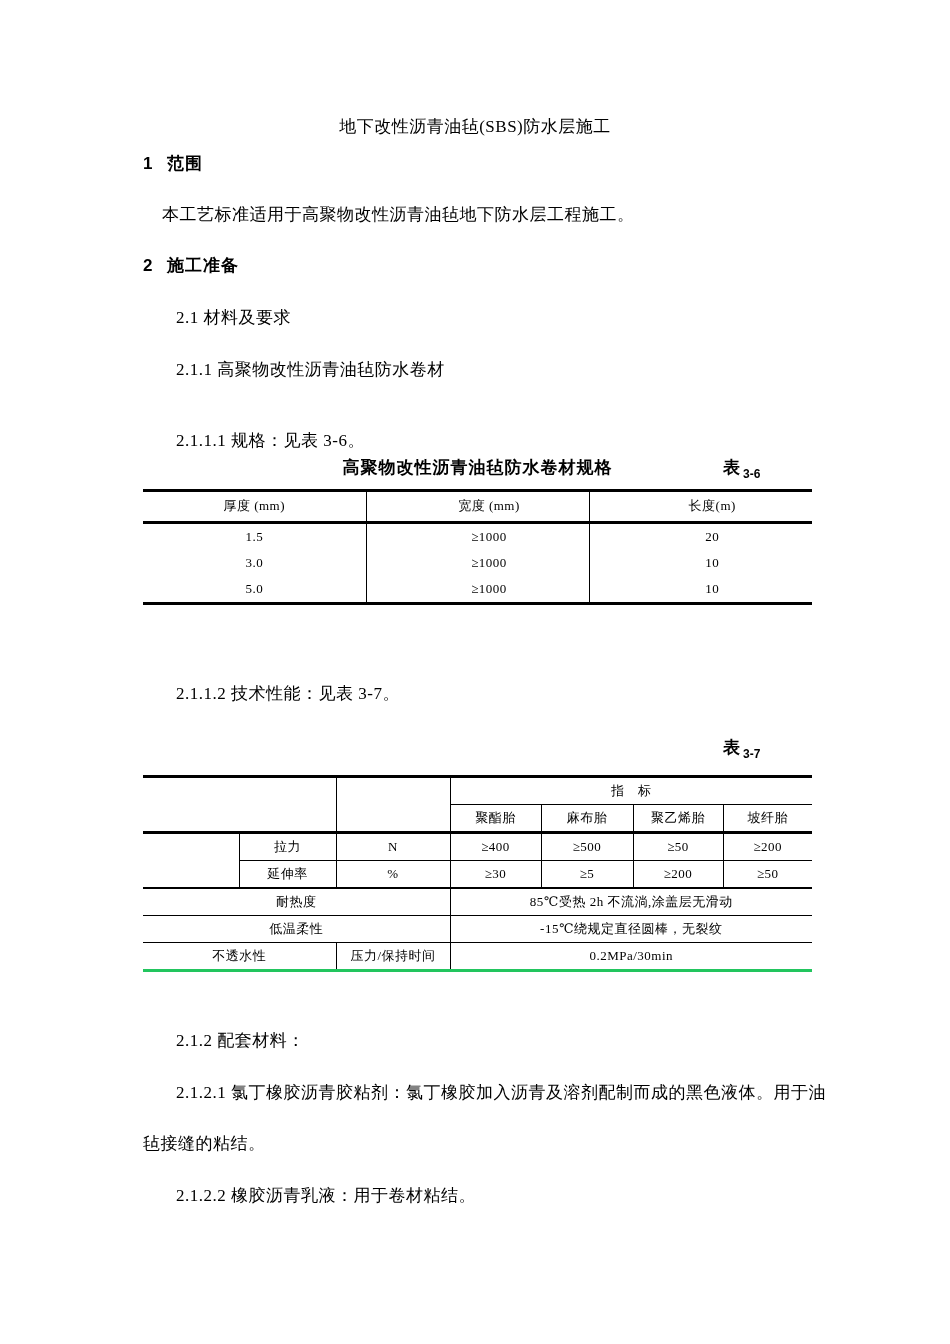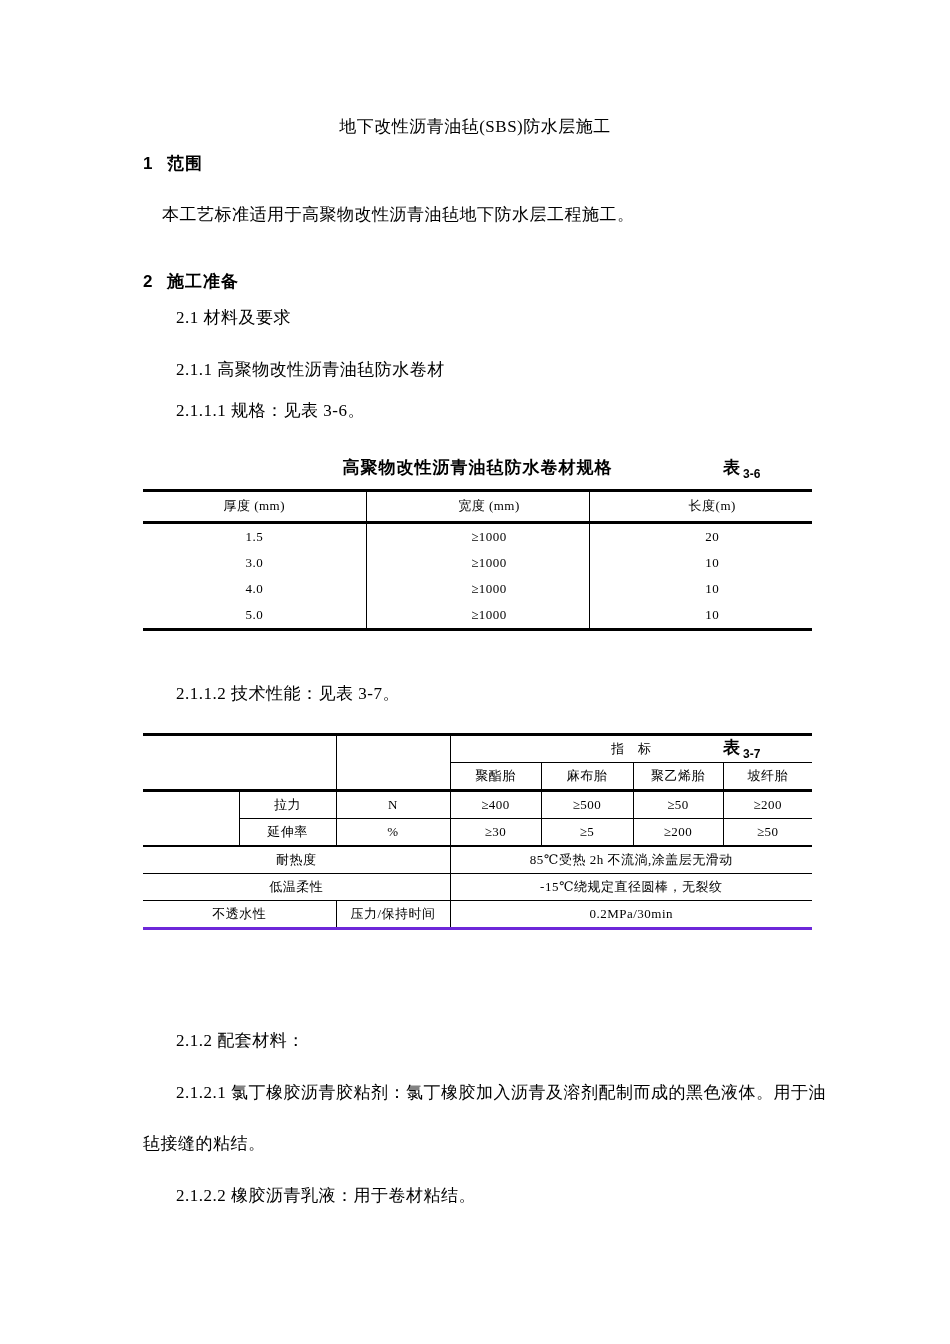--- a/index.html
+++ b/index.html
@@ -74,46 +74,46 @@
     vertical-align: middle;
   }
 
   
   .t36 { top: 489px; border-top: 3px solid #000; border-bottom: 3px solid #000; }
   .t36 thead th { height: 29px; border-bottom: 3px solid #000; }
   .t36 tbody td { height: 26px; }
   .t36 th + th, .t36 td + td { border-left: 1px solid #000; padding-left: 25px; }
 
   
-  .t37 { top: 733px; border-top: 3px solid #000; border-bottom: 3px solid #6d28d9; }
+  .t37 { top: 775px; border-top: 3px solid #000; border-bottom: 3px solid #22c55e; }
   .t37 td { height: 26px; border-bottom: 1px solid #000; border-left: 1px solid #000; }
   .t37 td.first { border-left: none; margin-top: 47px; }
   .t37 td.thick { border-bottom: 3px solid #000; }
   .t37 td.med { border-bottom: 2px solid #000; }
 </style>
 </head>
 <body>
 
 <div class="page">
 
   <div class="abs doc-title">地下改性沥青油毡(SBS)防水层施工</div>
 
   <div class="abs heading" style="top:153px">
     <span class="num">1</span><span>范围</span>
   </div>
 
   <div class="abs body-line" style="top:204px">本工艺标准适用于高聚物改性沥青油毡地下防水层工程施工。</div>
 
-  <div class="abs heading" style="top:271px">
+  <div class="abs heading" style="top:255px">
     <span class="num">2</span><span>施工准备</span>
   </div>
 
   <div class="abs sub-line" style="top:307px">2.1 材料及要求</div>
   <div class="abs sub-line" style="top:359px">2.1.1 高聚物改性沥青油毡防水卷材</div>
-  <div class="abs sub-line" style="top:400px">2.1.1.1 规格：见表 3-6。</div>
+  <div class="abs sub-line" style="top:430px">2.1.1.1 规格：见表 3-6。</div>
 
   <div class="abs tcaption" style="top:457px">
     <span>高聚物改性沥青油毡防水卷材规格</span>
     <span class="tcap-tag"><span>表</span><span class="tag-num">3-6</span></span>
   </div>
 
   <table class="spec t36">
     <thead>
       <tr>
         <th>厚度 (mm)</th>
@@ -122,25 +122,20 @@
       </tr>
     </thead>
     <tbody>
       <tr>
         <td>1.5</td>
         <td>≥1000</td>
         <td>20</td>
       </tr>
       <tr>
         <td>3.0</td>
-        <td>≥1000</td>
-        <td>10</td>
-      </tr>
-      <tr>
-        <td>4.0</td>
         <td>≥1000</td>
         <td>10</td>
       </tr>
       <tr>
         <td>5.0</td>
         <td>≥1000</td>
         <td>10</td>
       </tr>
     </tbody>
   </table>

